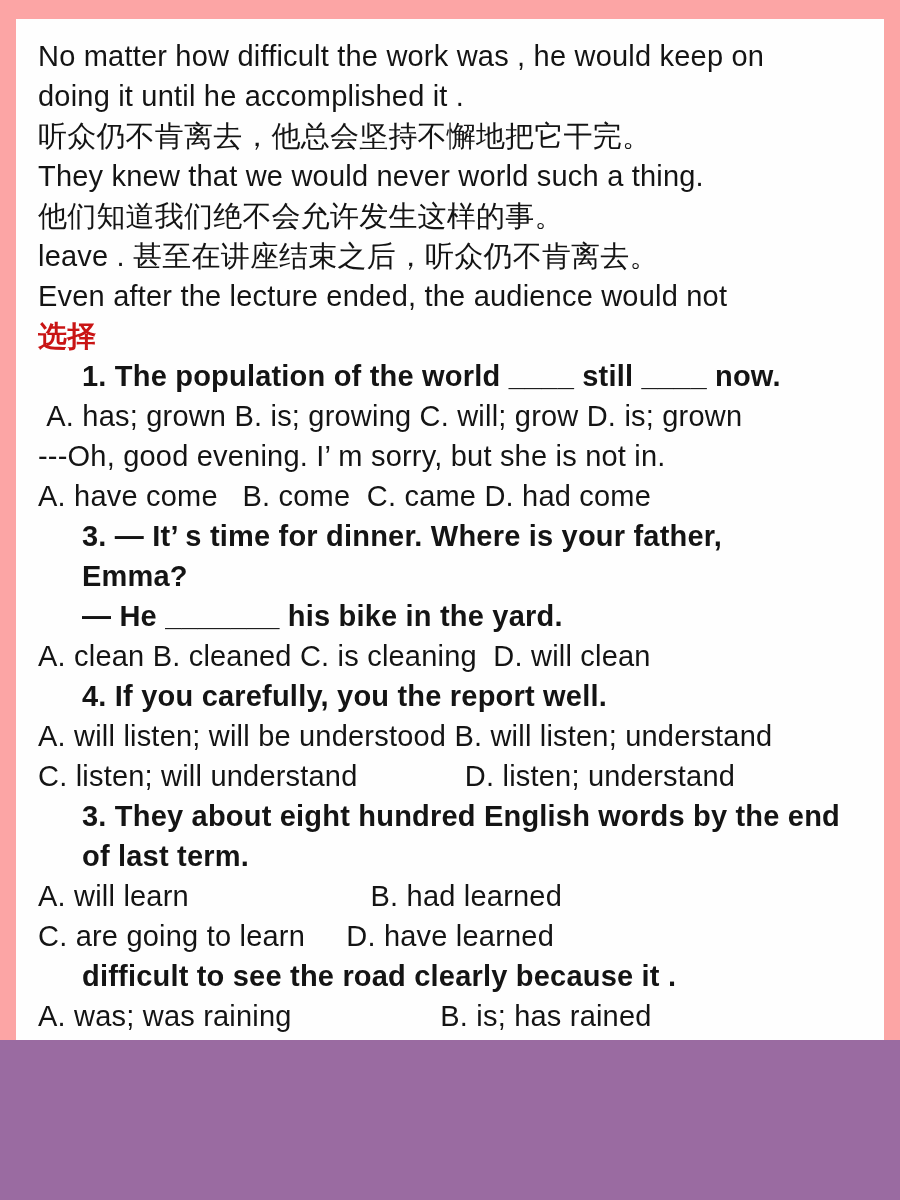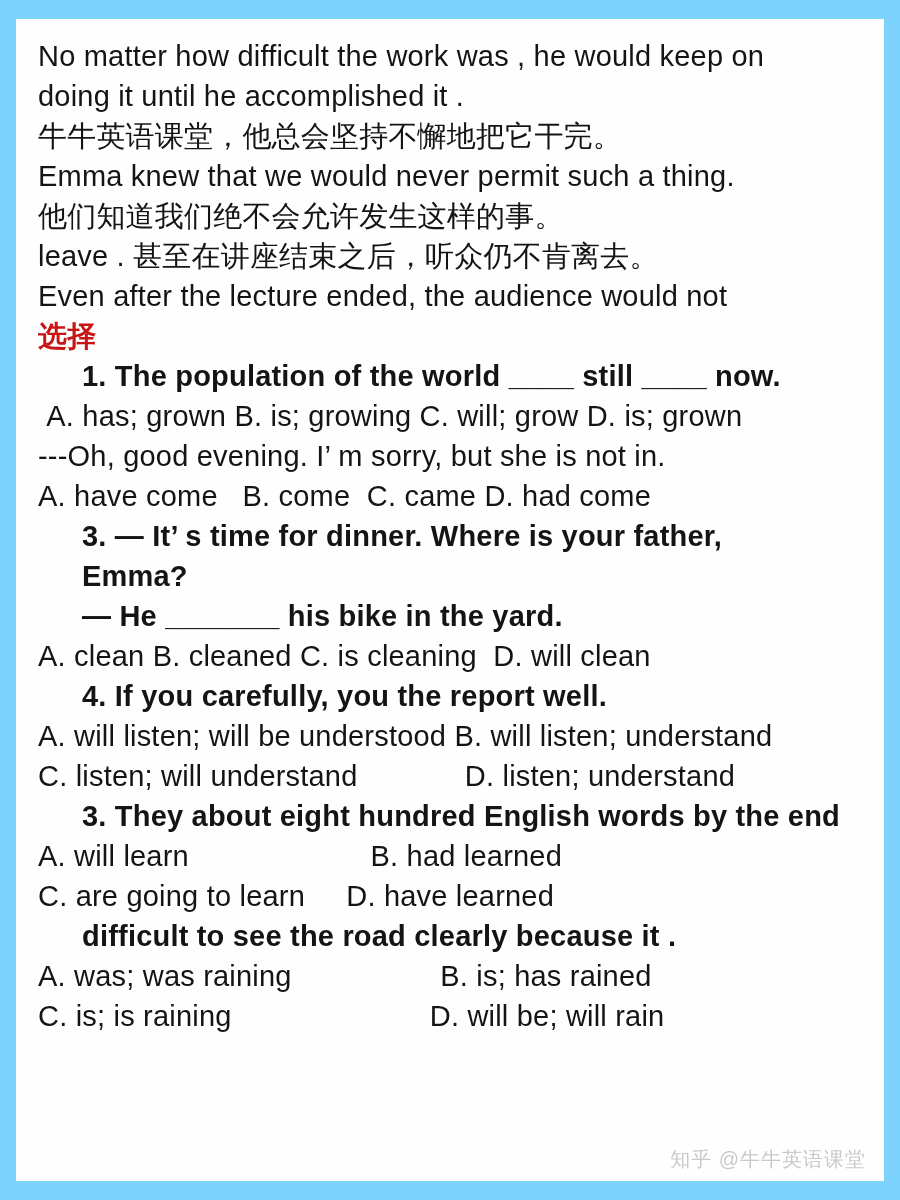--- a/index.html
+++ b/index.html
@@ -4,22 +4,22 @@
 <style>
   html, body {
     margin: 0;
     padding: 0;
     background: #9a6ba1;
     font-family: "Liberation Sans", "DejaVu Sans", sans-serif;
   }
   .frame {
     position: relative;
     width: 900px;
-    height: 1200px;
-    background: #7dd3fc;
+    height: 1040px;
+    background: #fca5a5;
     overflow: hidden;
   }
   .paper {
     position: absolute;
     left: 16px;
     top: 19px;
     width: 868px;
     height: 1162px;
     background: #fefefe;
     overflow: hidden;
@@ -50,38 +50,39 @@
   }
 </style>
 </head>
 <body>
 
 <div class="frame">
   <div class="paper">
     <div class="content" id="lines">
         <div class="line regular">No matter how difficult the work was , he would keep on</div>
         <div class="line regular">doing it until he accomplished it .</div>
-        <div class="line regular">牛牛英语课堂，他总会坚持不懈地把它干完。</div>
-        <div class="line regular">Emma knew that we would never permit such a thing.</div>
+        <div class="line regular">听众仍不肯离去，他总会坚持不懈地把它干完。</div>
+        <div class="line regular">They knew that we would never world such a thing.</div>
         <div class="line regular">他们知道我们绝不会允许发生这样的事。</div>
         <div class="line regular">leave . 甚至在讲座结束之后，听众仍不肯离去。</div>
         <div class="line regular">Even after the lecture ended, the audience would not</div>
         <div class="line red-bold">选择</div>
         <div class="line bold">1. The population of the world ____ still ____ now.</div>
         <div class="line regular"> A. has; grown B. is; growing C. will; grow D. is; grown</div>
         <div class="line regular">---Oh, good evening. I’ m sorry, but she is not in.</div>
         <div class="line regular">A. have come   B. come  C. came D. had come</div>
         <div class="line bold">3. — It’ s time for dinner. Where is your father,</div>
         <div class="line bold">Emma?</div>
         <div class="line bold">— He _______ his bike in the yard.</div>
         <div class="line regular">A. clean B. cleaned C. is cleaning  D. will clean</div>
         <div class="line bold">4. If you carefully, you the report well.</div>
         <div class="line regular">A. will listen; will be understood B. will listen; understand</div>
         <div class="line regular">C. listen; will understand             D. listen; understand</div>
         <div class="line bold">3. They about eight hundred English words by the end</div>
+        <div class="line bold">of last term.</div>
         <div class="line regular">A. will learn                      B. had learned</div>
         <div class="line regular">C. are going to learn     D. have learned</div>
         <div class="line bold">difficult to see the road clearly because it .</div>
         <div class="line regular">A. was; was raining                  B. is; has rained</div>
         <div class="line regular">C. is; is raining                        D. will be; will rain</div>
       </div>
     <div class="watermark">知乎 @牛牛英语课堂</div>
   </div>
 </div>
 

